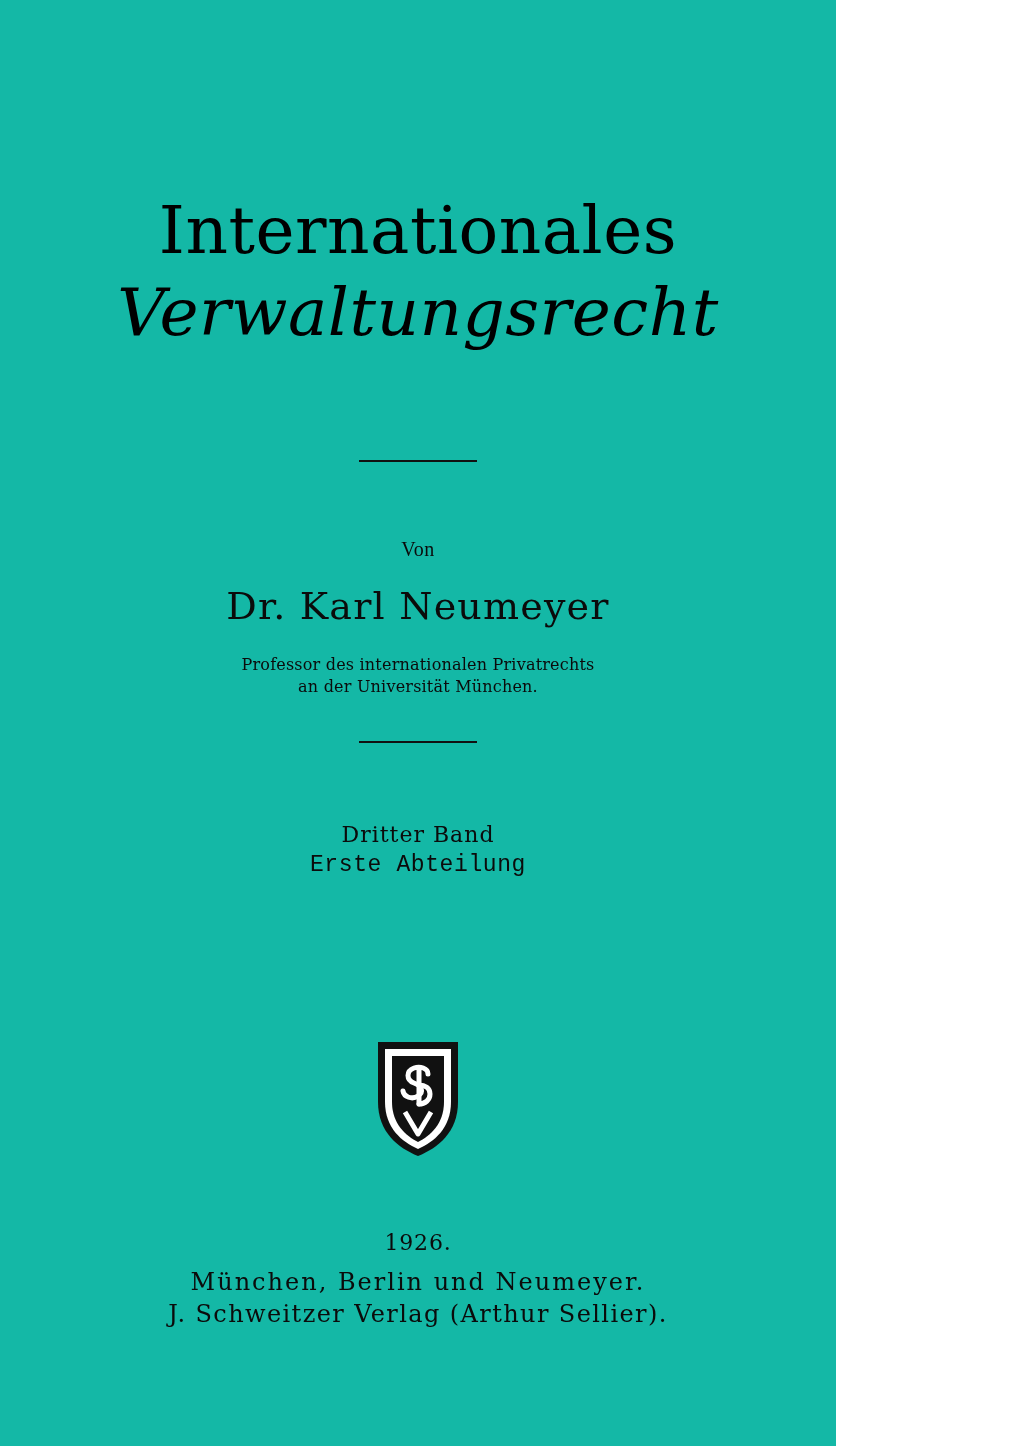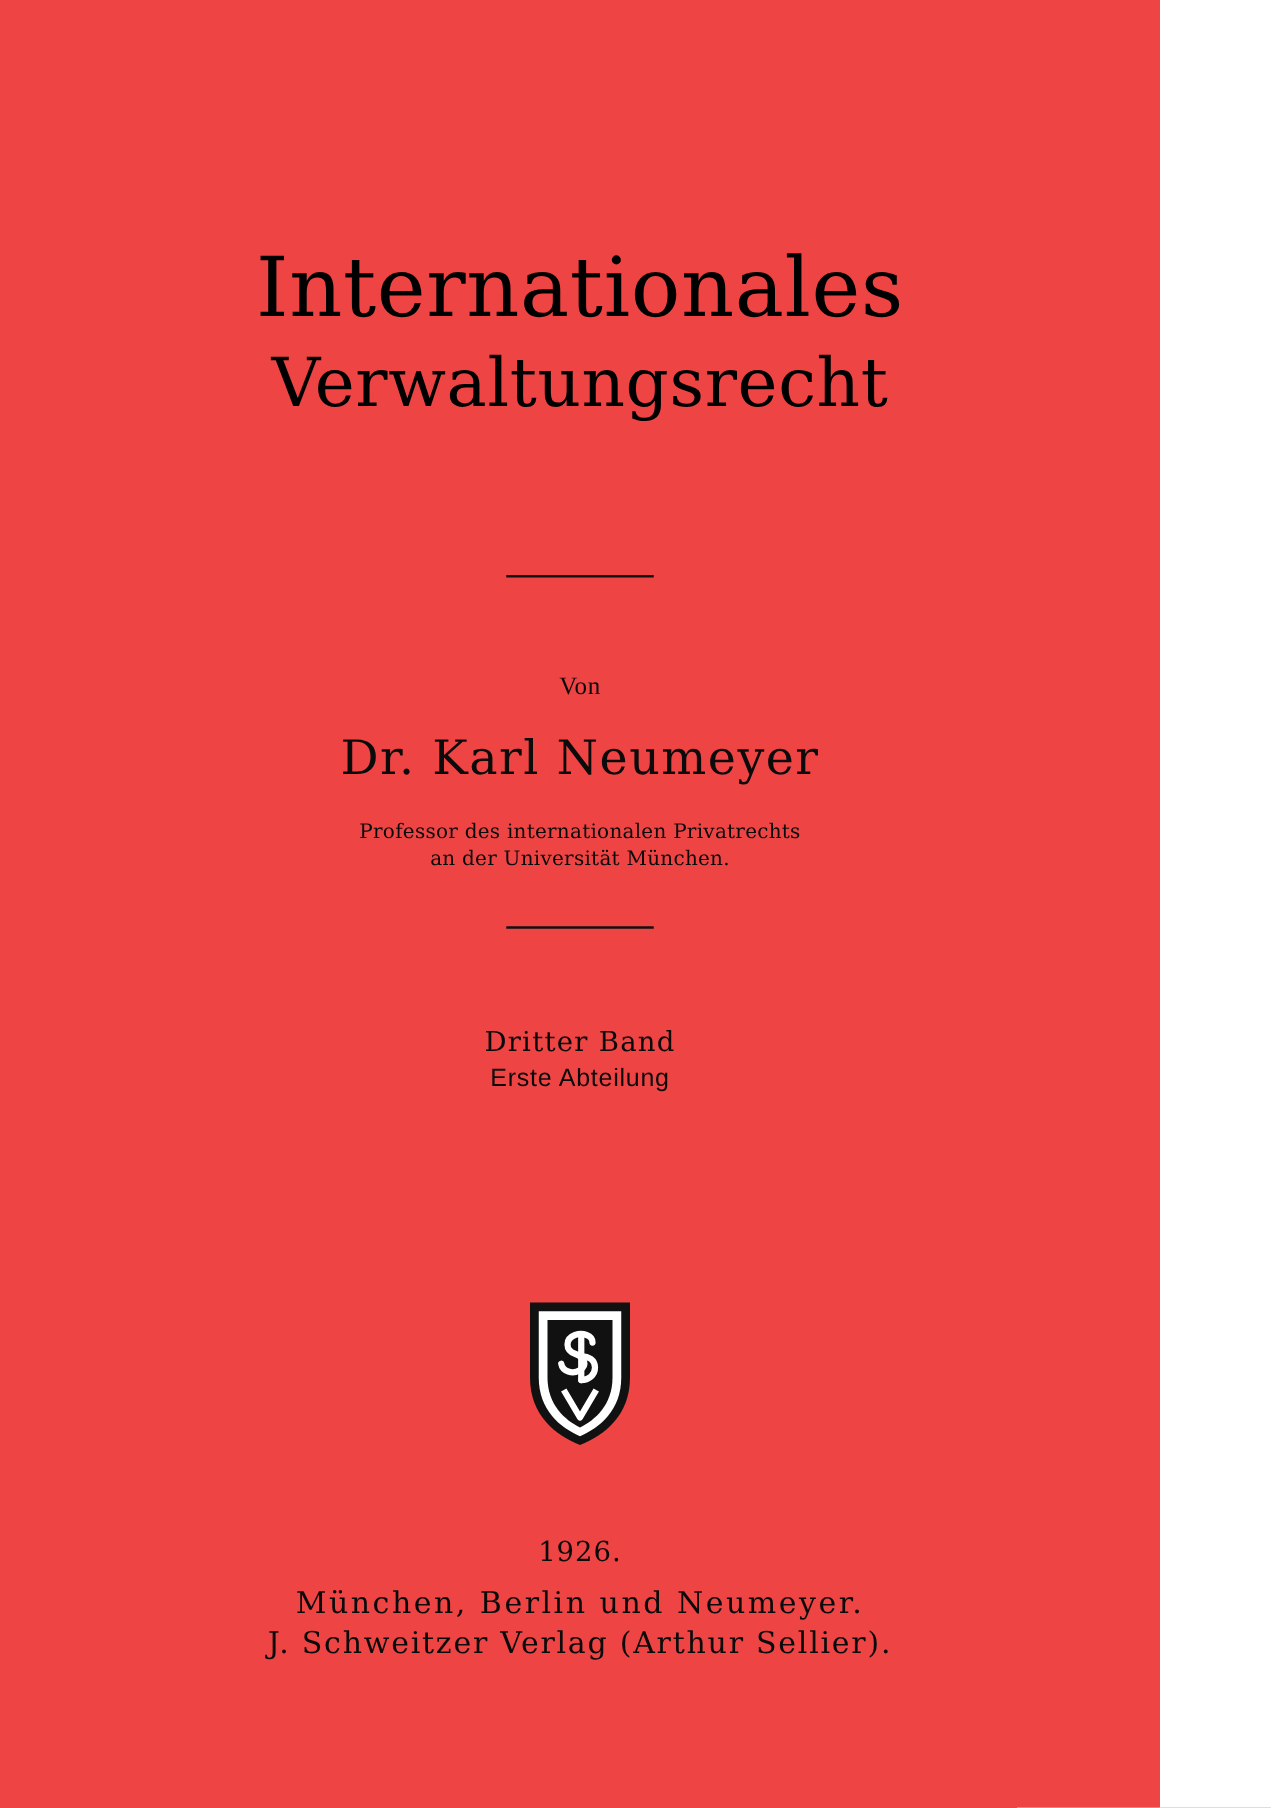--- a/index.html
+++ b/index.html
@@ -9,23 +9,23 @@
   }
   body {
     width: 1024px;
     height: 1446px;
     font-family: "Liberation Serif", serif;
     color: #0b0b0b;
     overflow: hidden;
   }
   .page {
     position: relative;
-    width: 928px;
+    width: 836px;
     height: 1446px;
-    background: #ef4444;
+    background: #14b8a6;
   }
   .center-col {
     position: absolute;
     left: 0;
     right: 0;
     text-align: center;
   }
 
   
   .title-block {
@@ -35,22 +35,23 @@
     font-family: "DejaVu Serif", serif;
     font-weight: 400;
     letter-spacing: 0.5px;
     line-height: 1.06;
     color: #000;
   }
   .title-line-1 {
     font-size: 66px;
   }
   .title-line-2 {
-    font-size: 54px;
+    font-size: 66px;
     margin-top: 12px;
+    font-style: italic;
   }
 
   
   .rule-short {
     width: 118px;
     height: 2px;
     background: #111;
     margin: 0 auto;
   }
   .rule-1 { top: 460px; }
@@ -79,22 +80,22 @@
 
   
   .vol-1 {
     top: 822px;
     font-family: "DejaVu Serif", serif;
     font-size: 22px;
     letter-spacing: 1px;
   }
   .vol-2 {
     top: 852px;
-    font-family: Liberation Sans, sans-serif;
-    font-size: 20px;
+    font-family: Liberation Mono, monospace;
+    font-size: 23px;
     letter-spacing: 0.6px;
   }
   .vol-3 {
     top: 878px;
     font-family: "DejaVu Serif", serif;
     font-size: 31px;
     letter-spacing: 0.8px;
   }
 
   

